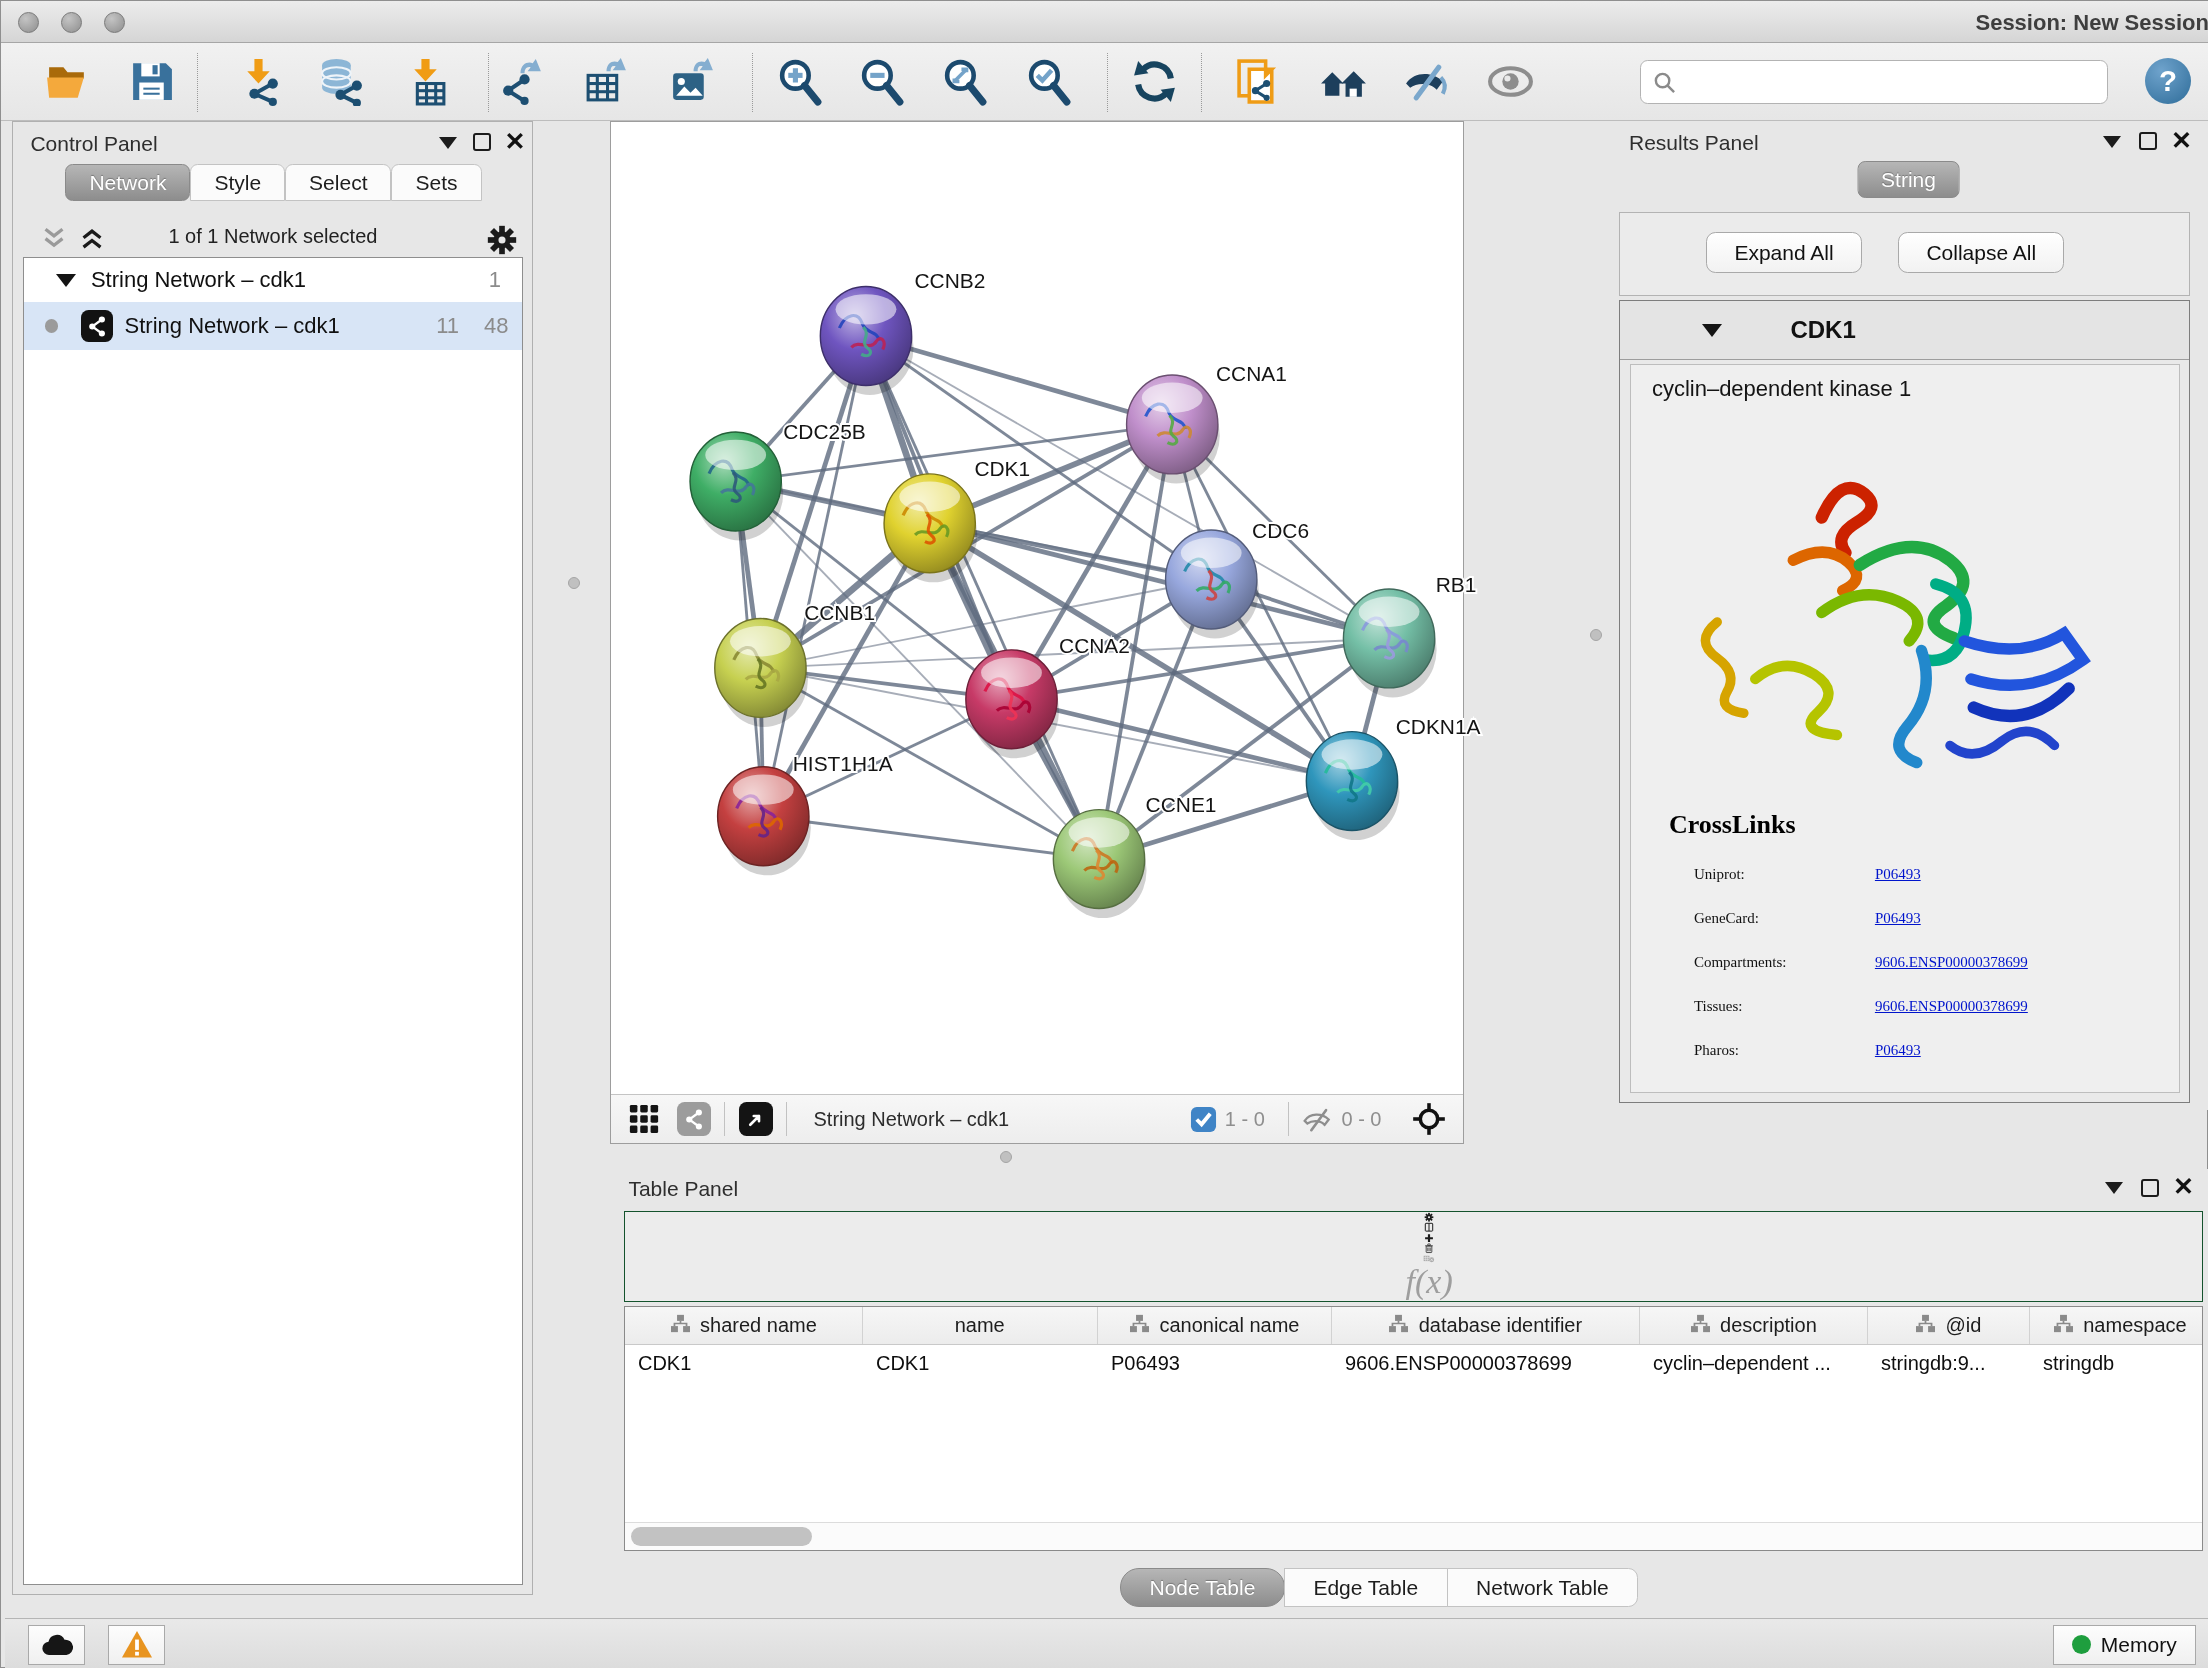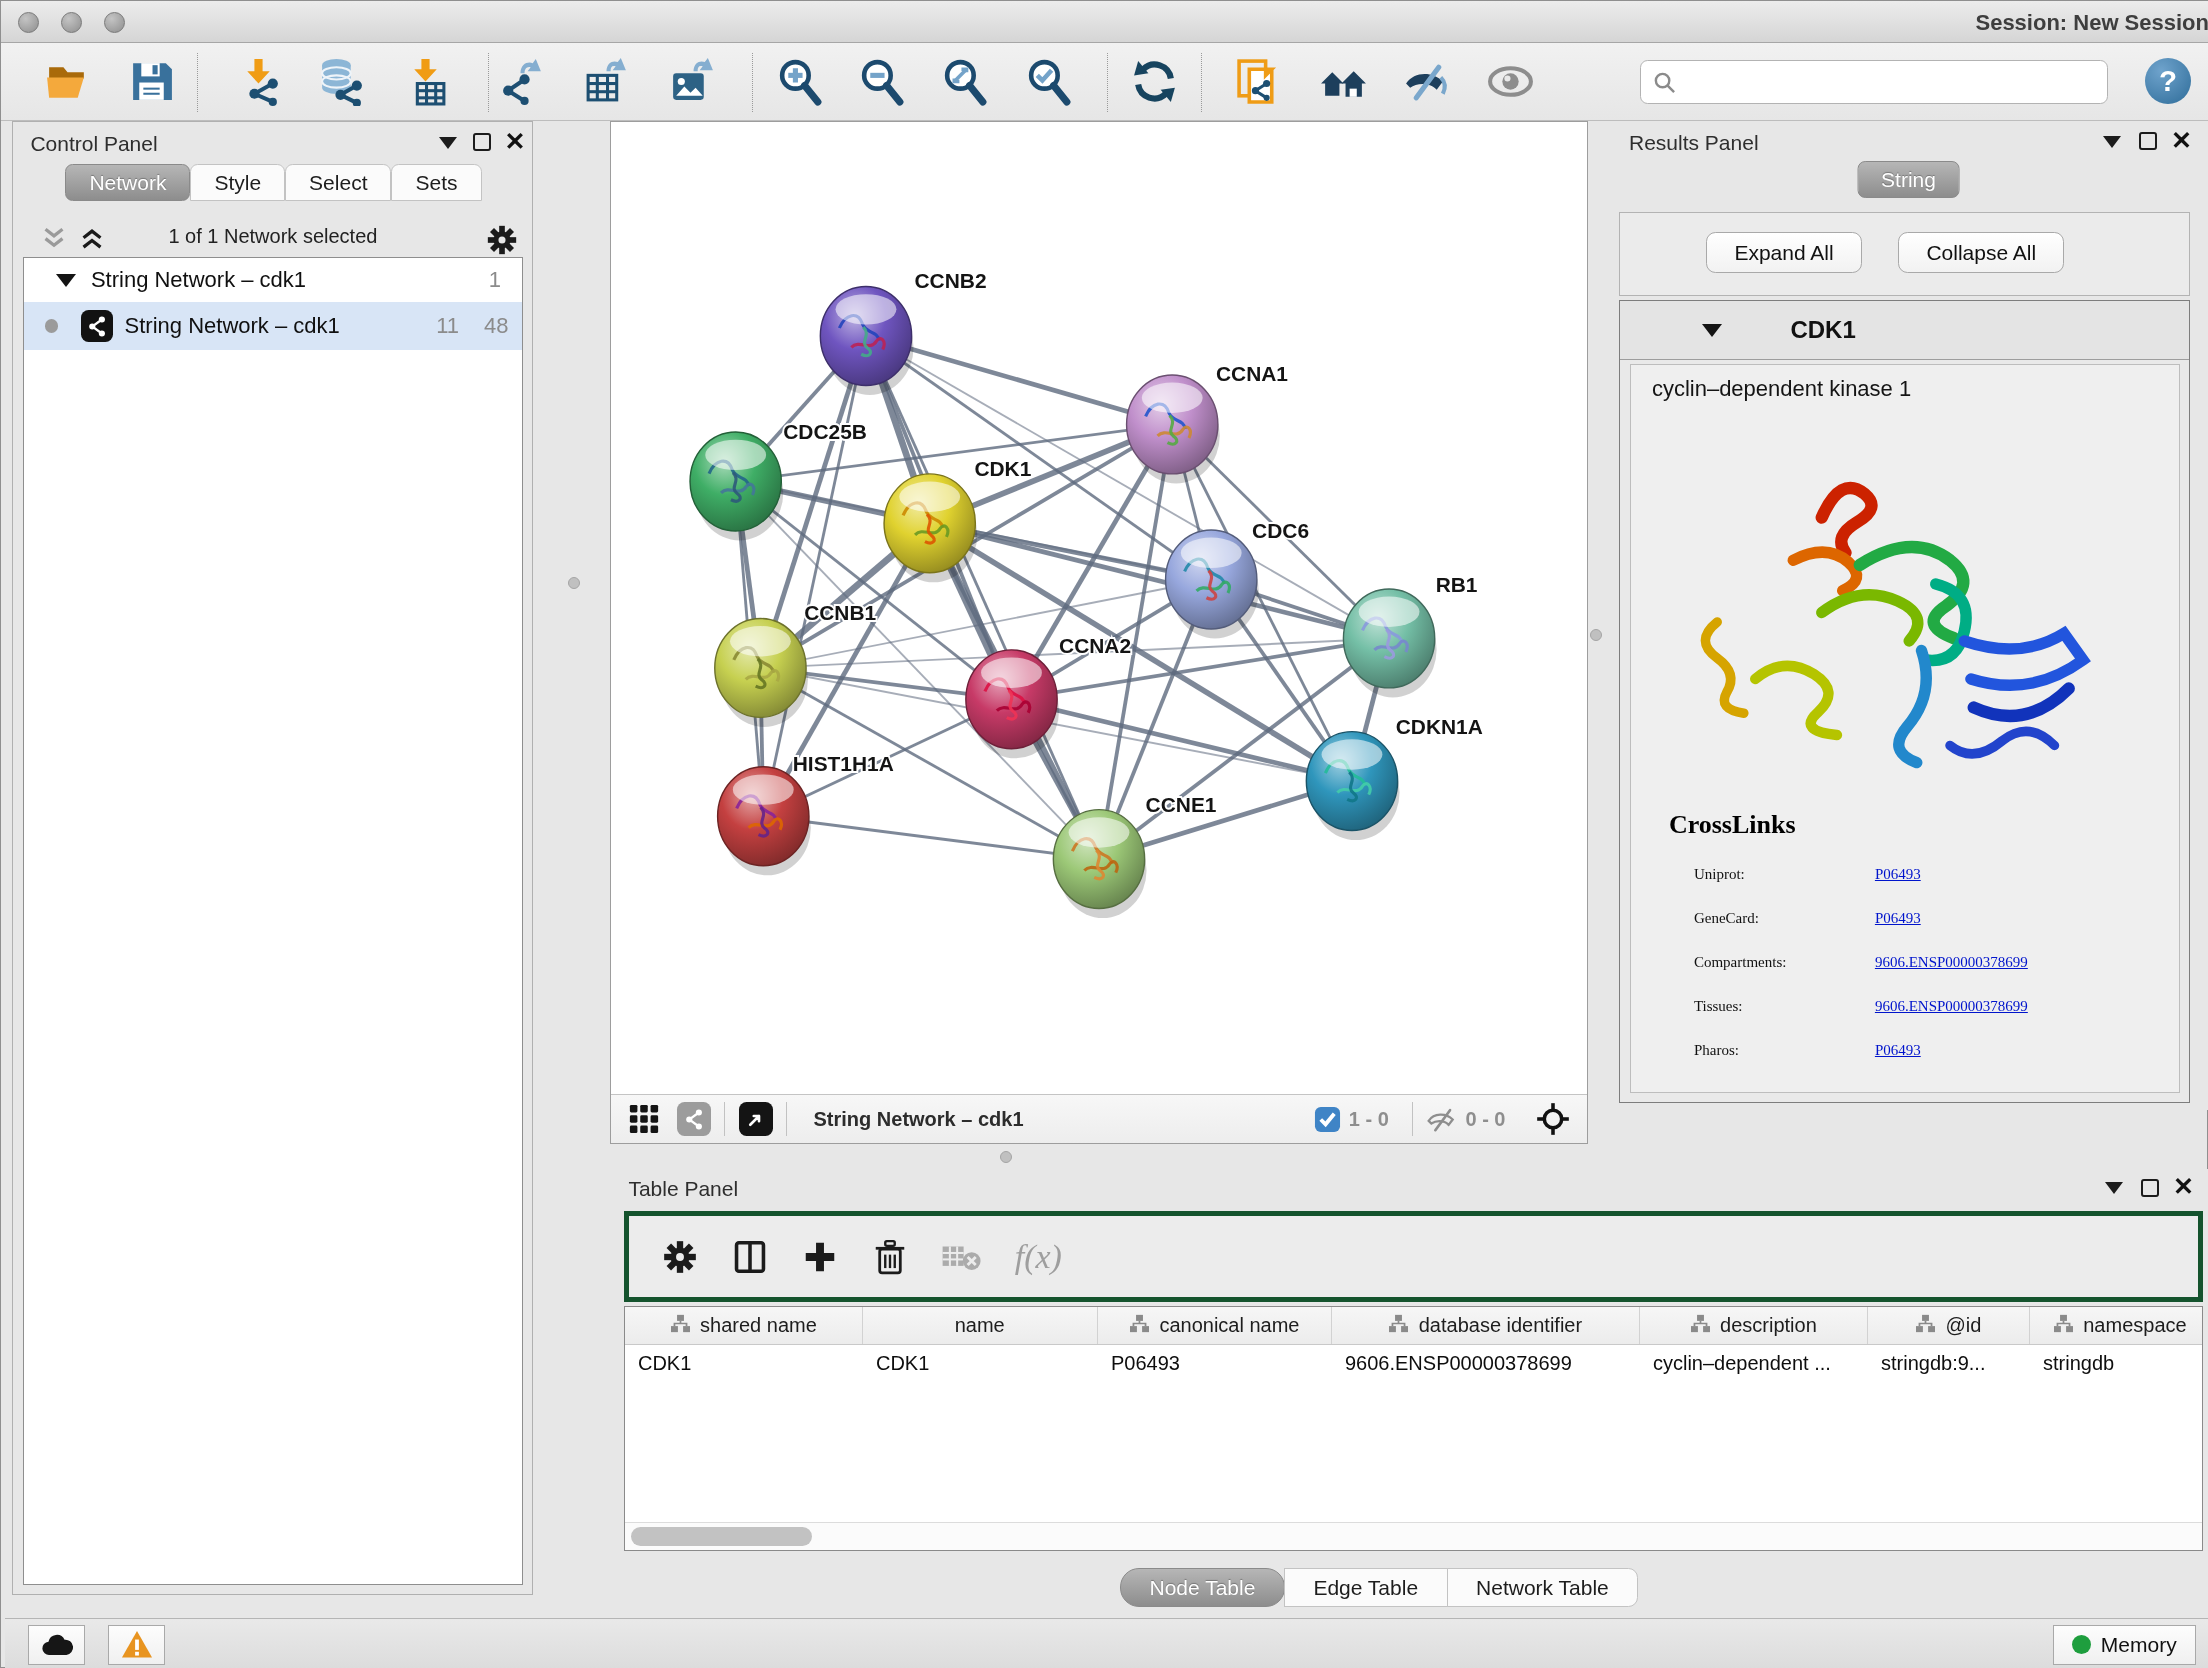--- a/index.html
+++ b/index.html
@@ -48,21 +48,21 @@
   #cp-tree { position:absolute; left:9.5px; top:135px; width:500px; height:1328px; background:#fff; border:1px solid #8e8e8e; overflow:hidden; }
   .tree-row { position:relative; width:100%; display:flex; align-items:center; font-size:22px; color:#101010; cursor:pointer; }
   .tree-row.root { height:44px; padding-left:32px; }
   .tree-row.net  { height:48px; padding-left:21px; background:#d8e5f6; }
   .tree-num { color:#8b8b8b; }
   .share-badge { width:32px; height:32px; border-radius:7.6px; background:#121212; display:inline-flex; align-items:center; justify-content:center; margin:0 11.4px 0 23px; }
   .dot-gray { width:13.3px; height:13.3px; border-radius:50%; background:#9b9b9b; display:inline-block; }
   .tri-down { width:0; height:0; border-left:10.5px solid transparent; border-right:10.5px solid transparent; border-top:13.3px solid #141414; margin-right:15px; }
 
   
-  #network-panel { position:absolute; left:609px; top:120px; width:978px; height:1023px; background:#fff; border:1px solid #9d9d9d;font-weight:bold; }
+  #network-panel { position:absolute; left:609px; top:120px; width:854px; height:1023px; background:#fff; border:1px solid #9d9d9d; }
   #net-svg { position:absolute; left:0; top:0; }
   #net-toolbar { position:absolute; left:0; bottom:0; width:100%; height:49px; background:linear-gradient(#f7f7f7,#ededed);
     border-top:1px solid #c4c4c4; display:flex; align-items:center; }
   #net-toolbar .vsep { width:0; height:34px; border-left:1px solid #c2c2c2; margin:0 13.3px; }
   #net-name { font-size:20px; color:#2c2c2c; margin-left:13.3px; }
   .net-count { font-size:20px; color:#8e8e8e; margin:0 9.5px 0 7.6px; }
   .black-badge { width:34px; height:34px; border-radius:7.6px; background:#141414; display:inline-flex; align-items:center; justify-content:center; }
   #net-right { margin-left:auto; display:flex; align-items:center; }
 
   
@@ -80,22 +80,22 @@
   #protein-img { position:absolute; left:48px; top:67px; }
   #crosslinks-title { position:absolute; left:38px; top:445px; font-family:"Liberation Serif",serif; font-weight:bold; font-size:26px; color:#000; }
   #crosslinks { position:absolute; left:63px; top:487px; width:476px; }
   .cl-row { display:flex; height:44px; align-items:center; font-family:"Liberation Serif",serif; font-size:15px; color:#111; }
   .cl-label { width:181px; }
   .cl-link { color:#0014cc; text-decoration:underline; cursor:pointer; }
 
   
   #table-panel { position:absolute; left:616px; top:1168px; width:1592px; height:449px; background:#e7e7e7; }
   #tp-title { position:absolute; left:11.4px; top:7.6px; }
-  #tp-toolbar { position:absolute; left:6.7px; top:42px; width:1579px; height:91px; background:#ececec; border:5px solid #14532d;
-    display:flex; align-items:center; }
+  #tp-toolbar { position:absolute; left:6.7px; top:42px; width:1579px; height:91px; background:#ececec; border:1px solid #14532d;
+    display:flex; align-items:center;flex-direction:column; }
   #tp-toolbar > * { margin-left:32px; cursor:pointer; }
   #tp-table { position:absolute; left:6.7px; top:137px; width:1579px; height:245px; background:#fff; border:1px solid #8a8a8a; overflow:hidden; }
   #tp-head { display:flex; height:38px; background:linear-gradient(#f6f6f6,#ececec); border-bottom:1px solid #c9c9c9; }
   .th { display:flex; align-items:center; justify-content:center; gap:9.5px; font-size:20px; color:#1d1d1d; border-right:1px solid #d2d2d2; overflow:hidden; white-space:nowrap; }
   #tp-row { display:flex; height:36px; }
   .td { font-size:20px; color:#0e0e0e; padding-left:13.3px; display:flex; align-items:center; overflow:hidden; white-space:nowrap; }
   #tp-hscroll { position:absolute; left:0; bottom:0; width:100%; height:28.5px; background:#fbfbfb; border-top:1px solid #dcdcdc; }
   #tp-thumb { position:absolute; left:6.7px; top:4.8px; width:181px; height:19px; background:#c2c2c2; border-radius:9.5px; cursor:pointer; }
   #tp-tabs { position:absolute; left:504px; top:399px; }
   #tp-tabs .tab { border-radius:0; margin-left:-1px; padding:6.7px 28.5px; }

